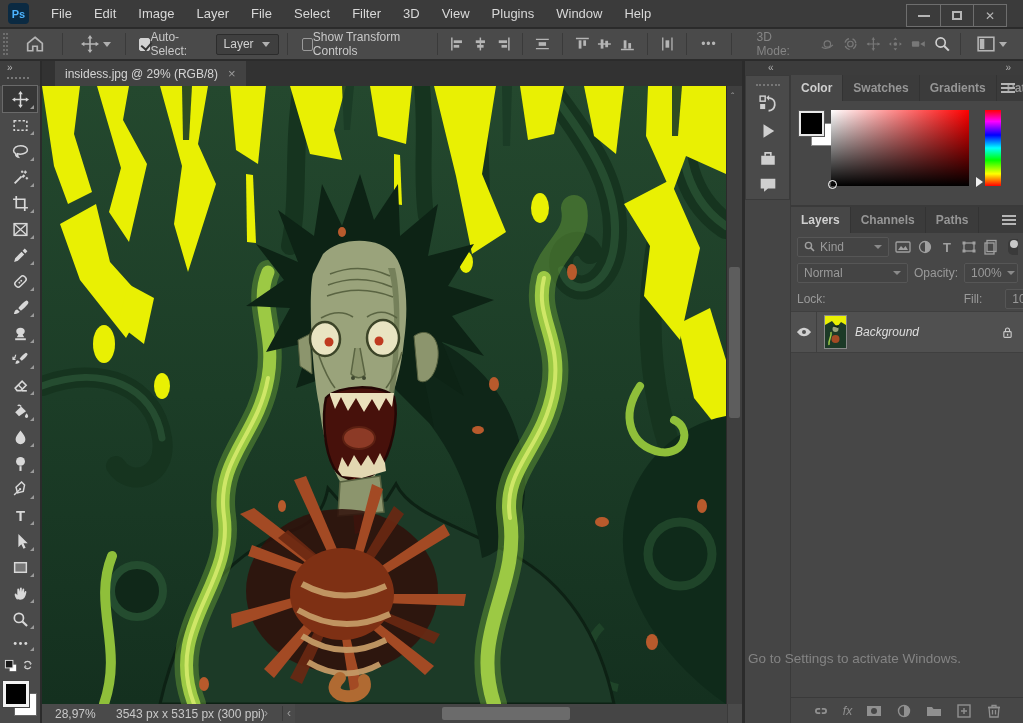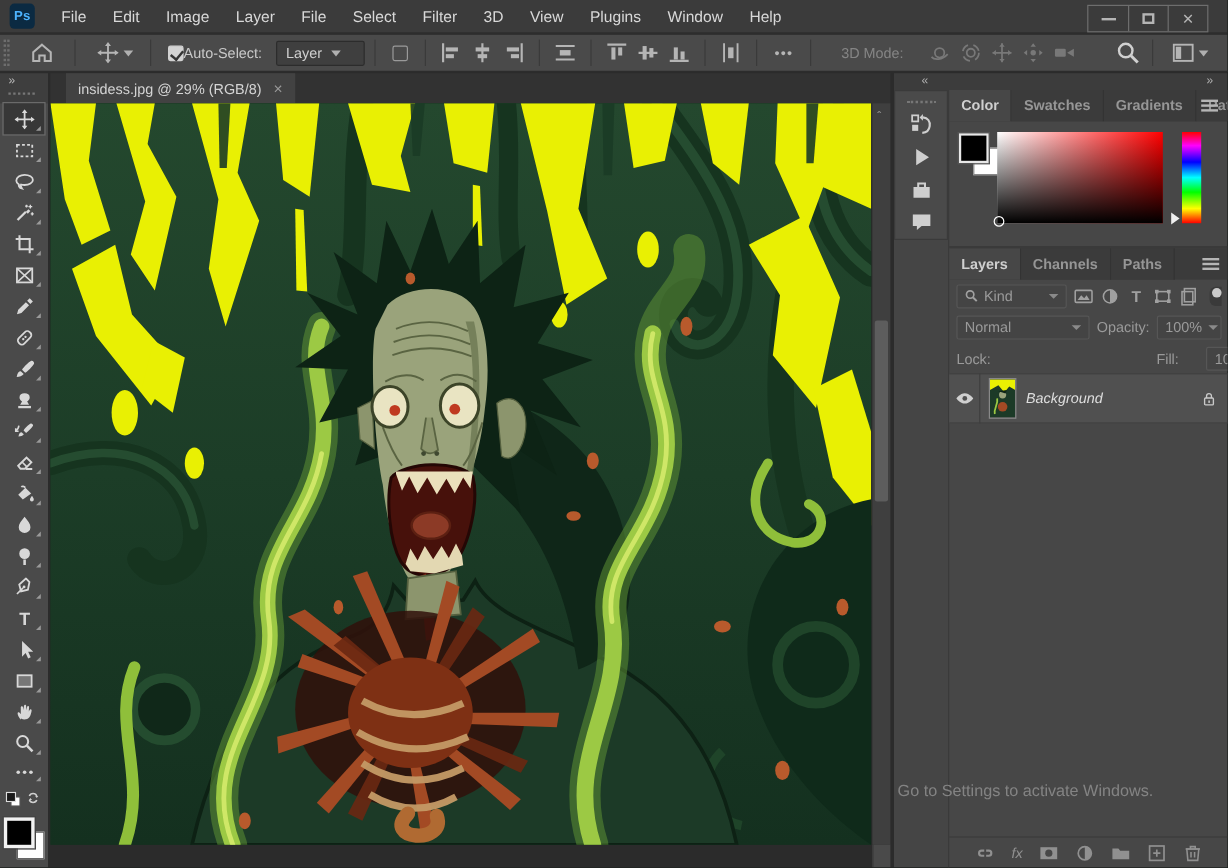--- a/index.html
+++ b/index.html
@@ -151,20 +151,21 @@
       <div class="chk on"></div>
       <span>Auto-Select:</span>
     </div>
     <div class="dd" style="width:74px;margin-left:6px">
       <span>Layer</span>
       <div class="car"></div>
     </div>
     <div class="ob-sep"></div>
     <div class="ob-btn">
       <div class="chk"></div>
+      <span>Show Transform Controls</span>
     </div>
     <div class="ob-sep"></div>
     <svg class="ob-ico" viewBox="0 0 16 16">
         <path d="M2 1v14" stroke="currentColor" stroke-width="1.6"></path>
         <rect x="4" y="4" width="9" height="3" fill="currentColor"></rect>
         <rect x="4" y="9" width="6" height="3" fill="currentColor"></rect>
       </svg>
     <svg class="ob-ico" viewBox="0 0 16 16">
         <path d="M8 1v14" stroke="currentColor" stroke-width="1.6"></path>
         <rect x="3" y="4" width="10" height="3" fill="currentColor"></rect>
@@ -537,20 +538,31 @@
         <ellipse cx="300" cy="146" rx="4" ry="5"></ellipse>
       </g>
     </svg>
   </div>
 
   <div id="vscroll" class="abs">
     <span class="sb-arrow" style="left:4px;top:6px">ˆ</span>
     <div id="vthumb"></div>
   </div>
 
+  <div id="statusbar" class="abs">
+    <span class="abs" style="left:13px;top:3px">28,97%</span>
+    <span class="abs" style="left:74px;top:3px">3543 px x 5315 px (300 ppi)</span>
+    <span class="abs" style="left:222px;top:2px;color:#9a9a9a">›</span>
+    <div class="sep"></div>
+    <span class="abs" style="left:245px;top:2px;color:#9a9a9a">‹</span>
+    <div id="hscroll">
+      <div id="hthumb"></div>
+      <span class="abs" style="right:8px;top:2px;color:#9a9a9a">›</span>
+    </div>
+  </div>
   <div id="sb-corner" class="abs"></div>
 
   <div id="rp-head" class="abs">
     <span class="abs" style="left:23px;top:1px">«</span>
     <span class="abs" style="right:12px;top:1px">»</span>
   </div>
 
   <div id="icon-strip" class="abs">
     <div id="strip-box">
       <div class="dots"></div>

